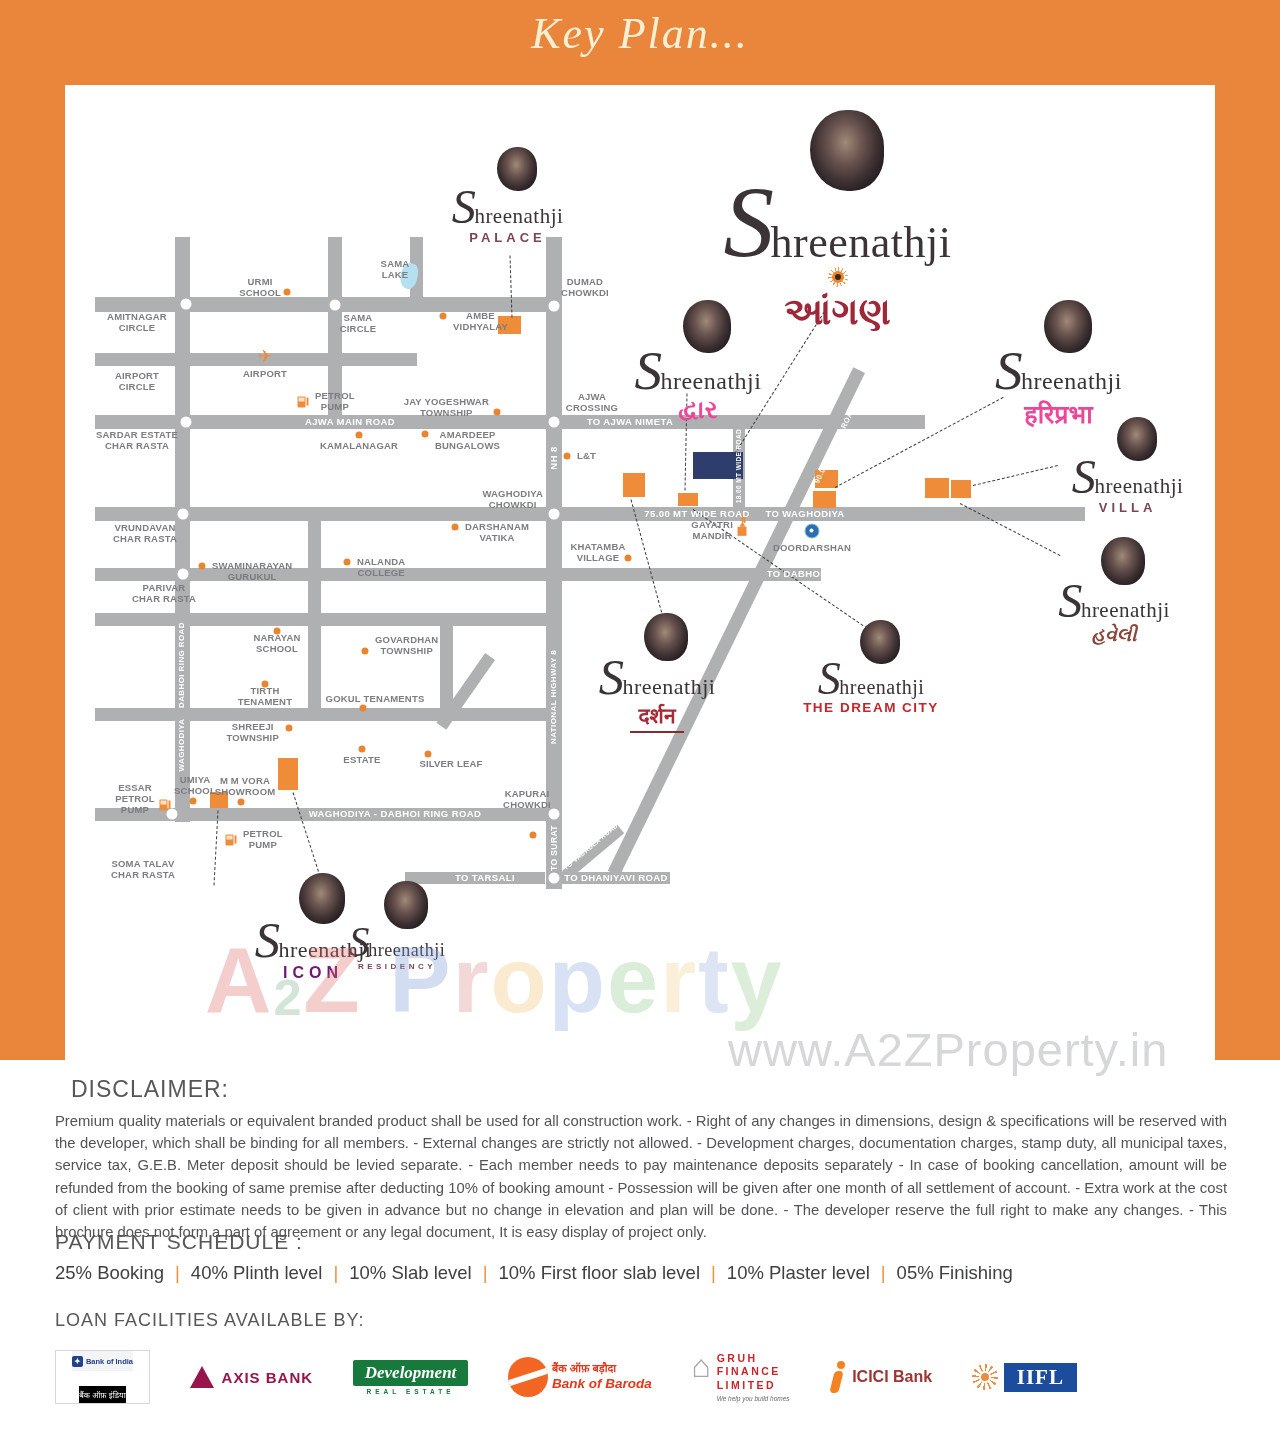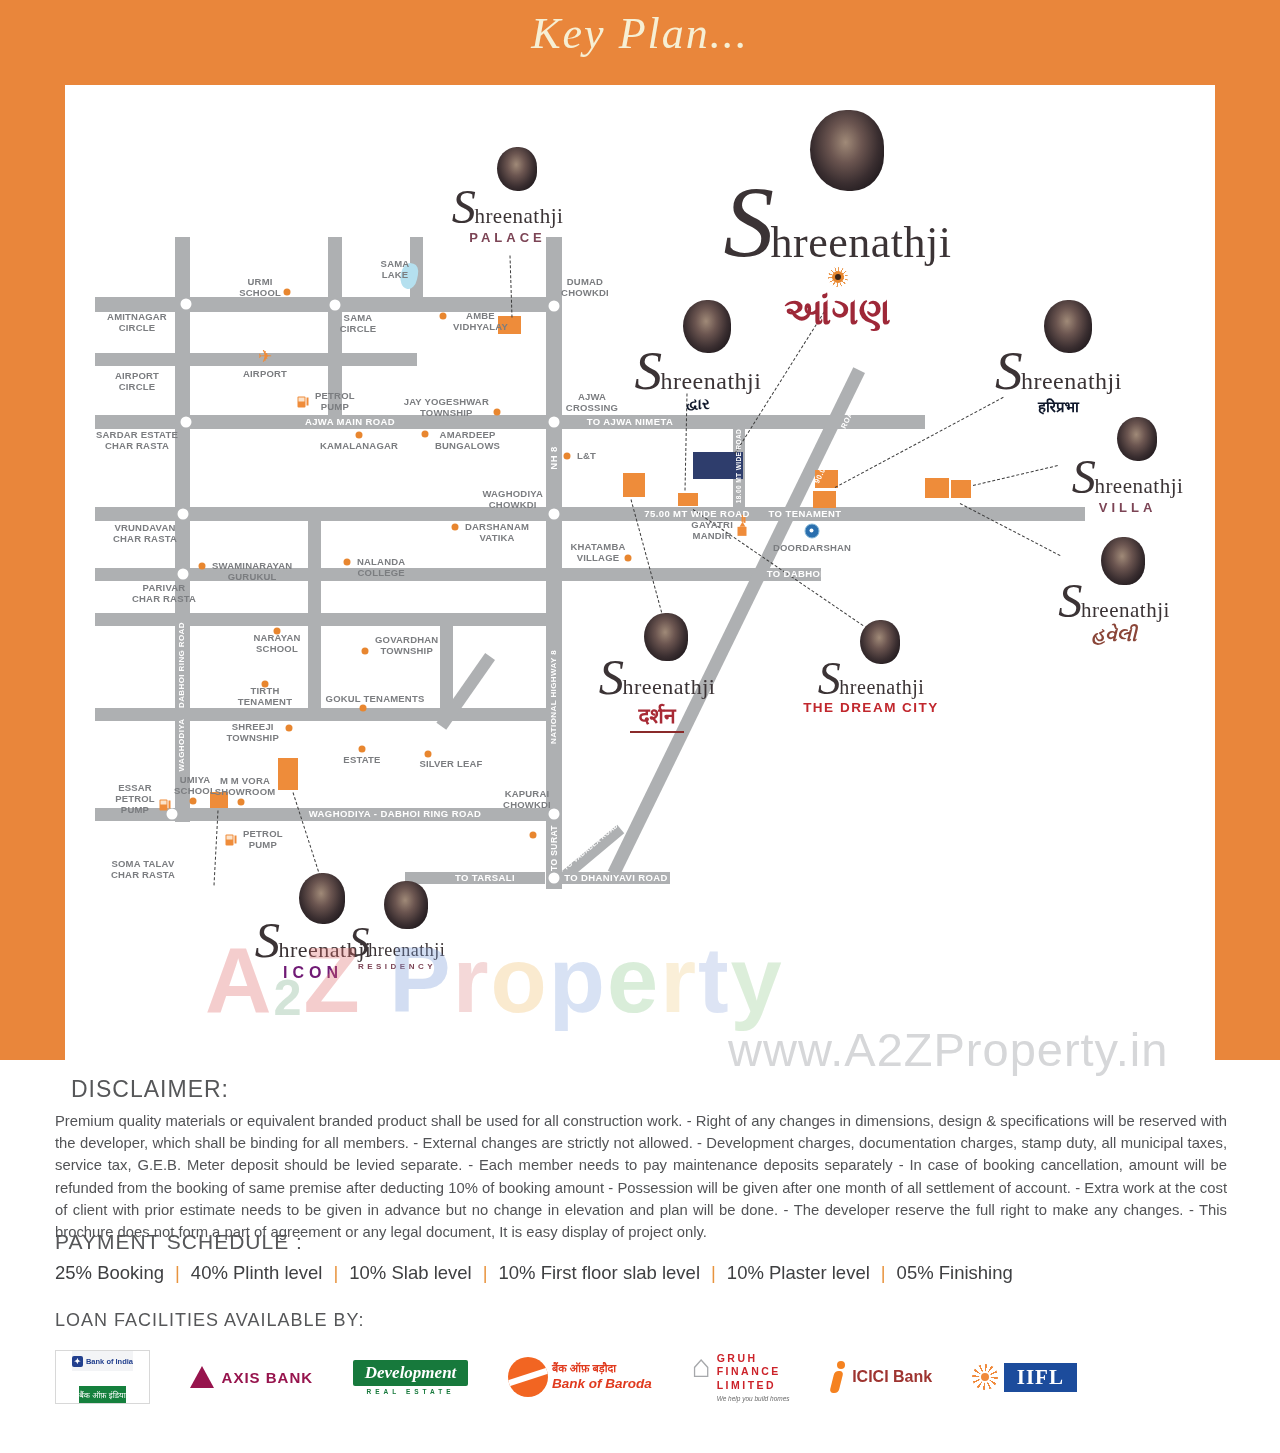--- a/index.html
+++ b/index.html
@@ -37,21 +37,21 @@
   .lake{position:absolute;width:17px;height:26px;background:#b5e0ef;border-radius:55% 45% 50% 60%;transform:translate(-50%,-50%) rotate(12deg);}
   
   .logo{position:absolute;text-align:center;}
   .face{margin:0 auto 1px;position:relative;left:9px;border-radius:52% 48% 46% 54%;filter:blur(.6px);
     background:radial-gradient(ellipse at 48% 40%, #a08a78 0%, #6b5550 30%, #3a2e30 60%, #241d20 78%, rgba(36,29,32,0) 98%);}
   .lname{display:flex;justify-content:center;align-items:baseline;font-family:"Liberation Serif",serif;color:#3b3335;letter-spacing:.5px;line-height:1;}
   .lname .cap{font-style:italic;font-size:2.3em;line-height:.62;font-weight:400;margin-right:-.04em;}
   .sub{margin-top:3px;}
   .sub-caps{color:#7c4455;letter-spacing:4px;font-size:13px;font-weight:bold;}
   .sub-aangan{color:#9e2838;font-size:37px;font-weight:bold;font-family:"Liberation Serif",serif;}
-  .sub-red{color:#0f172a;font-size:15px;font-weight:bold;font-family:"Liberation Serif",serif;}
+  .sub-red{color:#ec4899;font-size:25px;font-weight:bold;font-family:"Liberation Serif",serif;}
   .sub-haveli{color:#8a4538;font-size:19px;font-style:italic;font-weight:bold;font-family:"Liberation Serif",serif;}
   .sub-darshan{color:#a82a35;font-size:21px;font-weight:bold;font-family:"Liberation Serif",serif;
     display:block;width:fit-content;margin:3px auto 0;border-bottom:2px solid #8a2a2a;padding:0 8px 2px;}
   .sub-dream{color:#c1272d;font-size:13.5px;font-weight:bold;letter-spacing:1.5px;}
   .sub-icon{color:#701a75;font-size:16px;font-weight:bold;letter-spacing:5px;text-align:center;}
   .sub-res{color:#7c4455;font-size:8px;font-weight:bold;letter-spacing:3.5px;}
   .sun{position:relative;width:20px;height:20px;margin:2px auto 0;}
   .sun-rays{position:absolute;inset:0;border-radius:50%;background:repeating-conic-gradient(#e8872f 0 7deg,transparent 7deg 26deg);opacity:.85;}
   .sun-core{position:absolute;inset:4px;border-radius:50%;background:#3c2517;border:3px solid #e8872f;box-sizing:border-box;}
   
@@ -65,21 +65,21 @@
   #payment-heading{left:55px;top:1230px;font-size:21px;}
   #payment-items{position:absolute;left:55px;top:1262px;font-size:18.5px;color:#3f4042;}
   #payment-items .sep{color:#e8943f;padding:0 11px;}
   #loans-heading{left:55px;top:1310px;font-size:18px;}
   #banks{position:absolute;left:55px;top:1338px;width:1022px;height:78px;display:flex;align-items:center;justify-content:space-between;}
   .bank{display:flex;align-items:center;}
   .boi{width:95px;height:54px;display:flex;flex-direction:column;border:1px solid #d8d8d8;box-sizing:border-box;}
   .boi-top{flex:1;background:#f3f4f6;color:#23408e;font-size:7.5px;font-weight:bold;display:flex;align-items:center;justify-content:center;gap:3px;}
   .boi-star{color:#fff;background:#23408e;width:11px;height:11px;border-radius:2px;display:inline-flex;align-items:center;justify-content:center;font-size:8px;}
   .boi-mid{height:15px;background:#f08a3c;}
-  .boi-bot{height:17px;background:#15803d;color:#fff;font-size:8px;display:flex;align-items:center;justify-content:center;}
+  .boi-bot{height:17px;background:#000000;color:#fff;font-size:8px;display:flex;align-items:center;justify-content:center;}
   .axis{gap:8px;}
   .axis-mark{width:0;height:0;border-left:12px solid transparent;border-right:12px solid transparent;border-bottom:22px solid #97144d;}
   .axis-text{color:#97144d;font-size:15px;font-weight:bold;letter-spacing:1px;}
   .ib{flex-direction:column;gap:2px;}
   .ib-box{background:#17793c;color:#fff;padding:3px 12px;font-family:"Liberation Serif",serif;font-weight:bold;font-style:italic;font-size:17px;border-radius:2px;}
   .ib-sub{color:#17793c;font-size:6.5px;letter-spacing:4px;font-weight:bold;}
   .bob{gap:4px;}
   .bob-mark{width:40px;height:40px;border-radius:50%;background:#f26522;position:relative;overflow:hidden;}
   .bob-mark::before{content:"";position:absolute;left:-4px;top:17px;width:48px;height:6px;background:#fff;transform:rotate(-18deg);}
   .bob-text{display:flex;flex-direction:column;line-height:1.2;}
@@ -261,21 +261,21 @@
 PUMP</div>
     <div class="maplabel ml-p" style="left: 462px; top: 714px; transform: translate(-50%, -50%);">KAPURAI
 CHOWKDI</div>
     <div class="maplabel ml-p" style="left: 78px; top: 784px; transform: translate(-50%, -50%); text-align: center;">SOMA TALAV
 CHAR RASTA</div>
     <div class="maplabel ml-p" style="left: 178px; top: 754px; transform: translate(0px, -50%);">PETROL
 PUMP</div>
     <div class="maplabel ml-w" style="left: 285px; top: 337px; transform: translate(-50%, -50%);">AJWA MAIN ROAD</div>
     <div class="maplabel ml-w" style="left: 565px; top: 337px; transform: translate(-50%, -50%);">TO AJWA NIMETA</div>
     <div class="maplabel ml-w" style="left: 632px; top: 429px; transform: translate(-50%, -50%);">75.00 MT WIDE ROAD</div>
-    <div class="maplabel ml-w" style="left: 740px; top: 429px; transform: translate(-50%, -50%);">TO TENAMENT</div>
+    <div class="maplabel ml-w" style="left: 740px; top: 429px; transform: translate(-50%, -50%);">TO WAGHODIYA</div>
     <div class="maplabel ml-w" style="left: 730px; top: 489px; transform: translate(-50%, -50%);">TO DABHOI</div>
     <div class="maplabel ml-w" style="left: 330px; top: 729px; transform: translate(-50%, -50%);">WAGHODIYA - DABHOI RING ROAD</div>
     <div class="maplabel ml-w" style="left: 420px; top: 793px; transform: translate(-50%, -50%);">TO TARSALI</div>
     <div class="maplabel ml-w" style="left: 551px; top: 793px; transform: translate(-50%, -50%);">TO DHANIYAVI ROAD</div>
     <div class="maplabel ml-w" style="left: 489px; top: 373px; transform: translate(-50%, -50%) rotate(-90deg);">NH 8</div>
     <div class="maplabel ml-w" style="left: 489px; top: 612px; font-size: 8px; transform: translate(-50%, -50%) rotate(-90deg);">NATIONAL HIGHWAY 8</div>
     <div class="maplabel ml-w" style="left: 489px; top: 763px; font-size: 8.5px; transform: translate(-50%, -50%) rotate(-90deg);">TO SURAT</div>
     <div class="maplabel ml-w" style="left: 674px; top: 381px; font-size: 6.5px; transform: translate(-50%, -50%) rotate(-90deg);">18.00 MT WIDE ROAD</div>
     <div class="maplabel ml-w" style="left: 770px; top: 360px; font-size: 7.5px; transform: translate(-50%, -50%) rotate(-64deg);">90.00 MT WIDE ROAD</div>
     <div class="maplabel ml-w" style="left: 117px; top: 580px; font-size: 8px; transform: translate(-50%, -50%) rotate(-90deg);">DABHOI RING ROAD</div>

